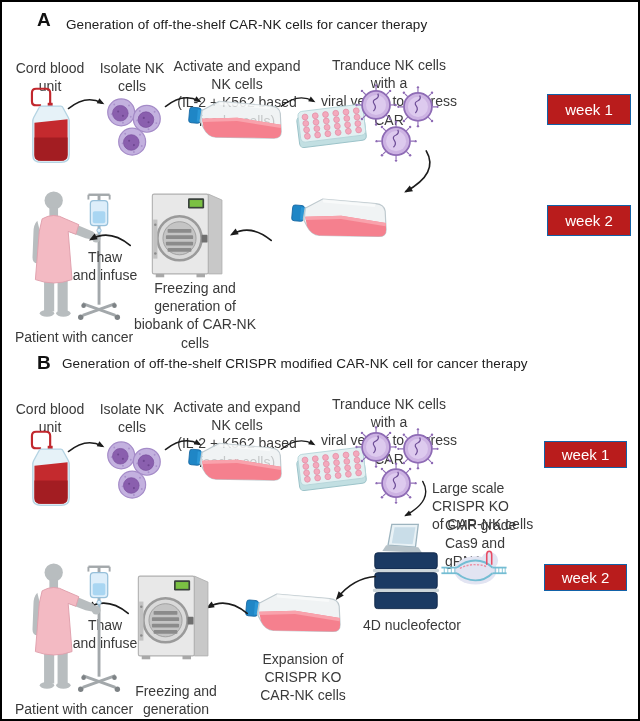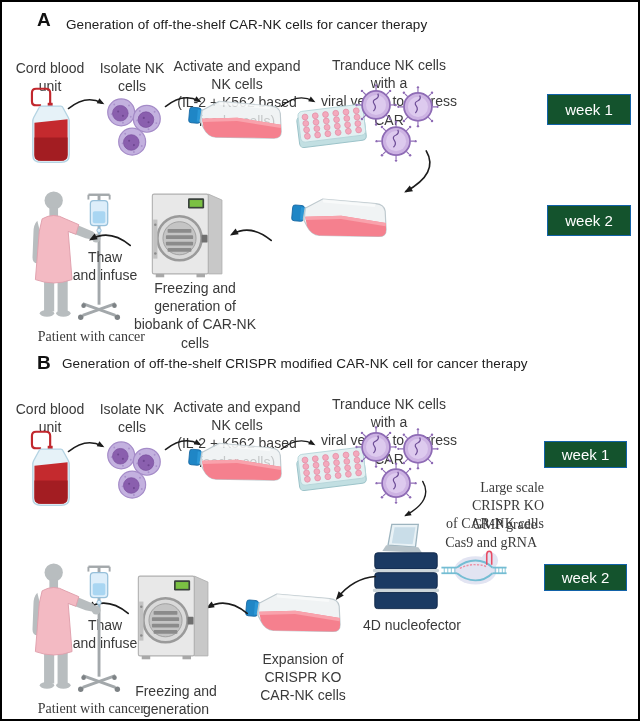--- a/index.html
+++ b/index.html
@@ -5,22 +5,22 @@
   * { margin:0; padding:0; box-sizing:border-box; }
   html,body { background:#ffffff; }
   body { font-family:"Liberation Sans", sans-serif; }
   .fig { position:relative; width:640px; height:721px; background:#fff;
          border:2px solid #000; overflow:hidden; }
   .panel { position:absolute; inset:0; }
   .pletter { position:absolute; font-size:19px; font-weight:bold; color:#111; }
   .ptitle  { position:absolute; font-size:13.5px; color:#202020; letter-spacing:.1px; }
   .lbl { position:absolute; font-size:14px; line-height:1.3; color:#3a3a3a;
          text-align:center; white-space:pre-line; }
-  .lbl.la { text-align:right;font-family:Liberation Serif, serif; }
-  .badge { position:absolute; background:#14532d; border:1px solid #1262a8;
+  .lbl.la { text-align:left; }
+  .badge { position:absolute; background:#b91c1c; border:1px solid #1262a8;
            color:#fff; display:flex; align-items:center; justify-content:center;
            font-size:15px; }
   svg.il { position:absolute; overflow:visible; }
 </style>
 </head>
 <body>
 
 <div class="fig">
 
   <svg width="0" height="0" style="position:absolute" aria-hidden="true">

